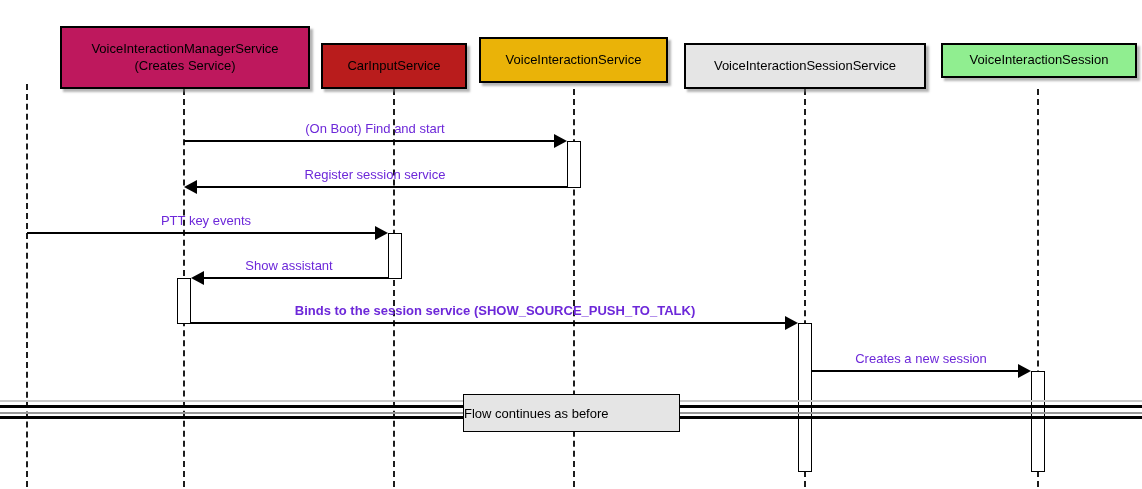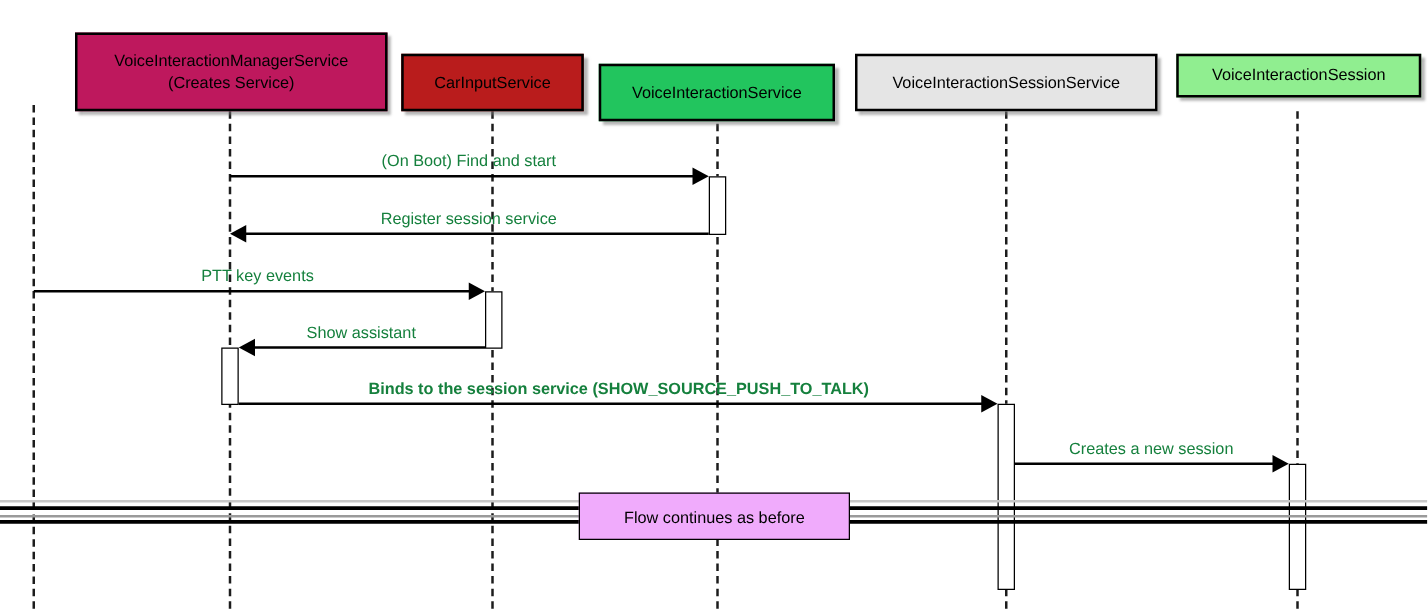--- a/index.html
+++ b/index.html
@@ -37,21 +37,21 @@
     width: 14px;
     background: #ffffff;
     border: 1.6px solid #000000;
     z-index: 3;
   }
   .msg-label {
     position: absolute;
     width: 500px;
     text-align: center;
     font-size: 13px;
-    color: #15803d;
+    color: #6d28d9;
     z-index: 4;
     white-space: nowrap;
   }
   .msg-line {
     position: absolute;
     height: 2px;
     background: #000000;
     z-index: 4;
   }
   .arrow-right {
@@ -68,25 +68,24 @@
     border-top: 7px solid transparent;
     border-bottom: 7px solid transparent;
     border-right: 13px solid #000000;
     z-index: 4;
   }
   .divider-line { position: absolute; left: 0; width: 1142px; z-index: 6; }
   .divider-box {
     position: absolute;
     left: 463px; top: 394px;
     width: 217px; height: 38px;
-    background: #f0abfc;
+    background: #e5e5e5;
     border: 1.6px solid #000000;
     display: flex;
     align-items: center;
-    justify-content: center;
     font-size: 13px;
     color: #000000;
     z-index: 7;
   }
   .actor-label {
     position: absolute;
     left: -13px; top: 64px;
     width: 80px;
     text-align: center;
     font-size: 14px;
@@ -100,21 +99,21 @@
 <div class="diagram">
 
 
   <div class="participant" style="left: 60px; top: 26px; width: 250px; height: 63px; background-color: #be185d;">
     <span>VoiceInteractionManagerService</span>
     <span>(Creates Service)</span>
   </div>
   <div class="participant" style="left: 321px; top: 43px; width: 146px; height: 46px; background-color: #b91c1c;">
     <span>CarInputService</span>
   </div>
-  <div class="participant" style="left: 479px; top: 51px; width: 189px; height: 46px; background-color: #22c55e;">
+  <div class="participant" style="left: 479px; top: 37px; width: 189px; height: 46px; background-color: #eab308;">
     <span>VoiceInteractionService</span>
   </div>
   <div class="participant" style="left: 684px; top: 43px; width: 242px; height: 46px; background-color: #e5e5e5;">
     <span>VoiceInteractionSessionService</span>
   </div>
   <div class="participant" style="left: 941px; top: 43px; width: 196px; height: 35px; background-color: rgb(144, 238, 144);">
     <span>VoiceInteractionSession</span>
   </div>
 
   <div class="lifeline" style="left:26px;top:84px;height:403px;"></div>

